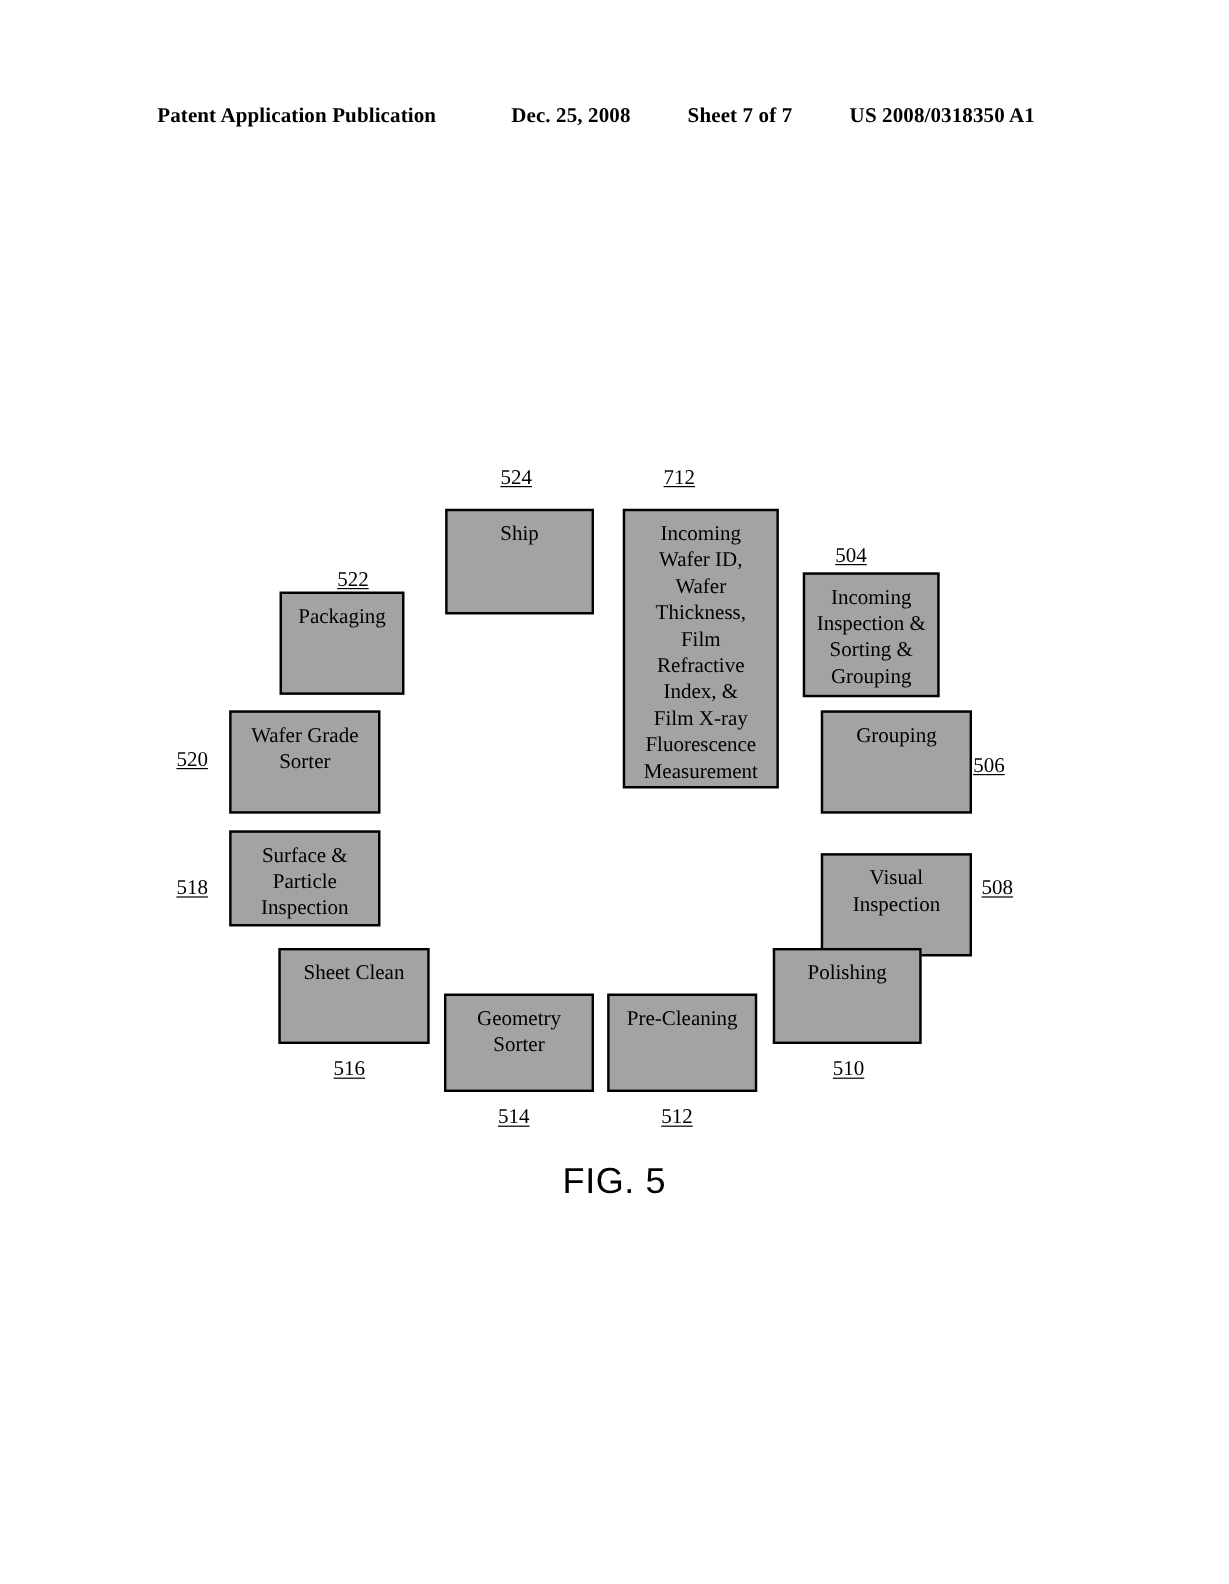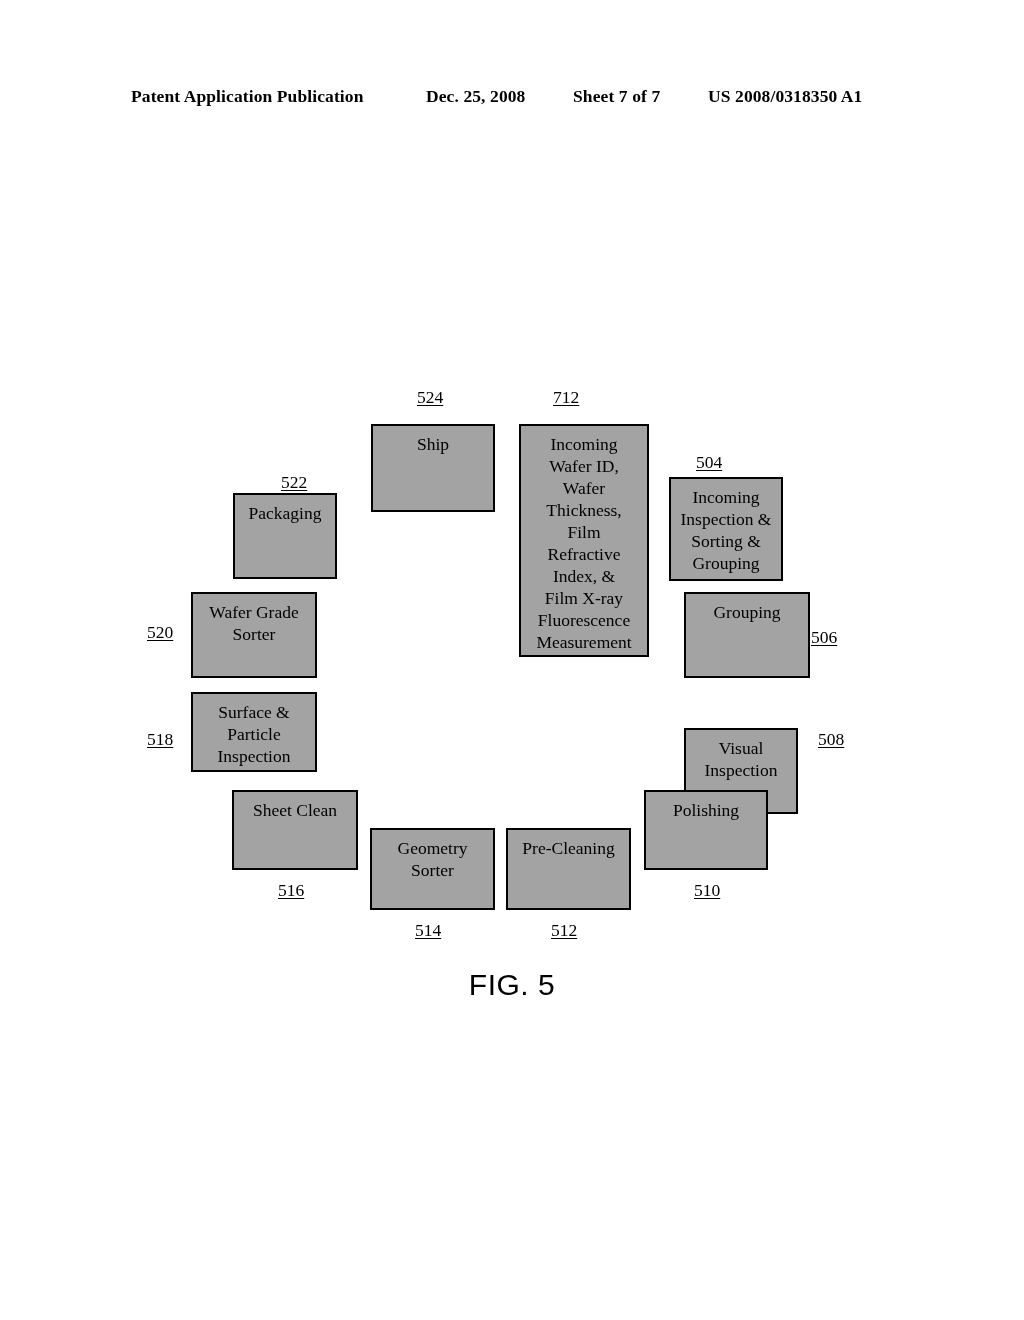--- a/index.html
+++ b/index.html
@@ -83,21 +83,21 @@
     font-family: "Liberation Sans", "DejaVu Sans", sans-serif;
     font-size: 30px;
     letter-spacing: 0.5px;
   }
 
   
   #node-ship            { left: 371px; top: 424px; width: 124px;  height: 88px; }
   #node-incoming-meas   { left: 519px; top: 424px; width: 130px;  height: 233px; }
   #node-incoming-insp   { left: 669px; top: 477px; width: 114px;  height: 104px; }
   #node-stripping       { left: 684px; top: 592px; width: 126px;  height: 86px; }
-  #node-visual-insp     { left: 684px; top: 728px; width: 114px;  height: 86px; }
+  #node-visual-insp     { left: 684px; top: 711px; width: 126px;  height: 86px; }
   #node-polishing       { left: 644px; top: 790px; width: 124px;  height: 80px; }
   #node-pre-cleaning    { left: 506px; top: 828px; width: 125px;  height: 82px; }
   #node-geometry-sorter { left: 370px; top: 828px; width: 125px;  height: 82px; }
   #node-final-clean     { left: 232px; top: 790px; width: 126px;  height: 80px; }
   #node-surface-part    { left: 191px; top: 692px; width: 126px;  height: 80px; }
   #node-wafer-grade     { left: 191px; top: 592px; width: 126px;  height: 86px; }
   #node-packaging       { left: 233px; top: 493px; width: 104px;  height: 86px; }
 
   
   #ref-524 { left: 417px; top: 387px; }

